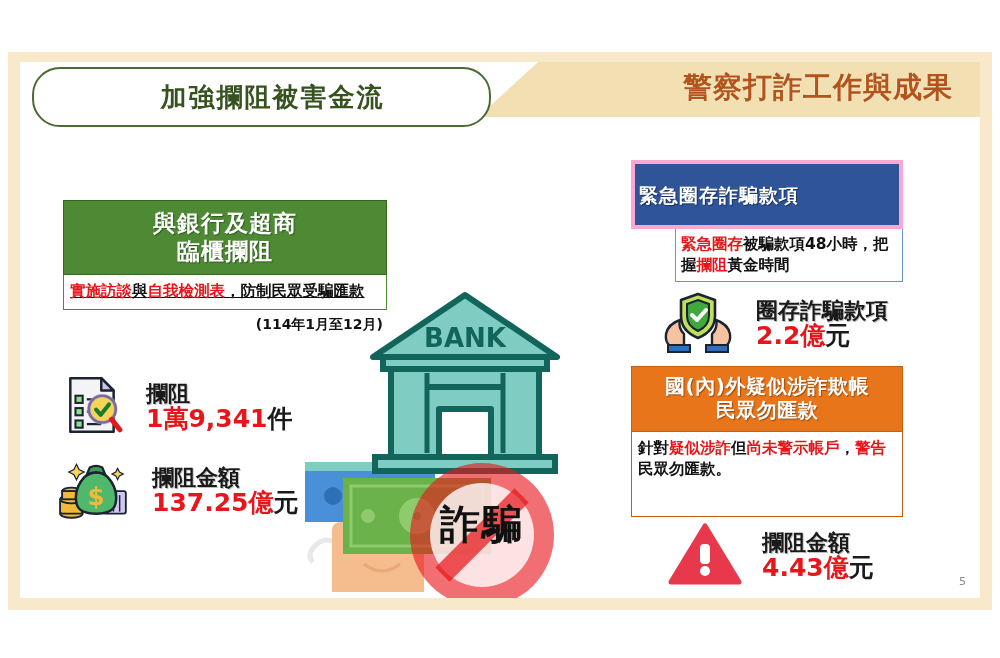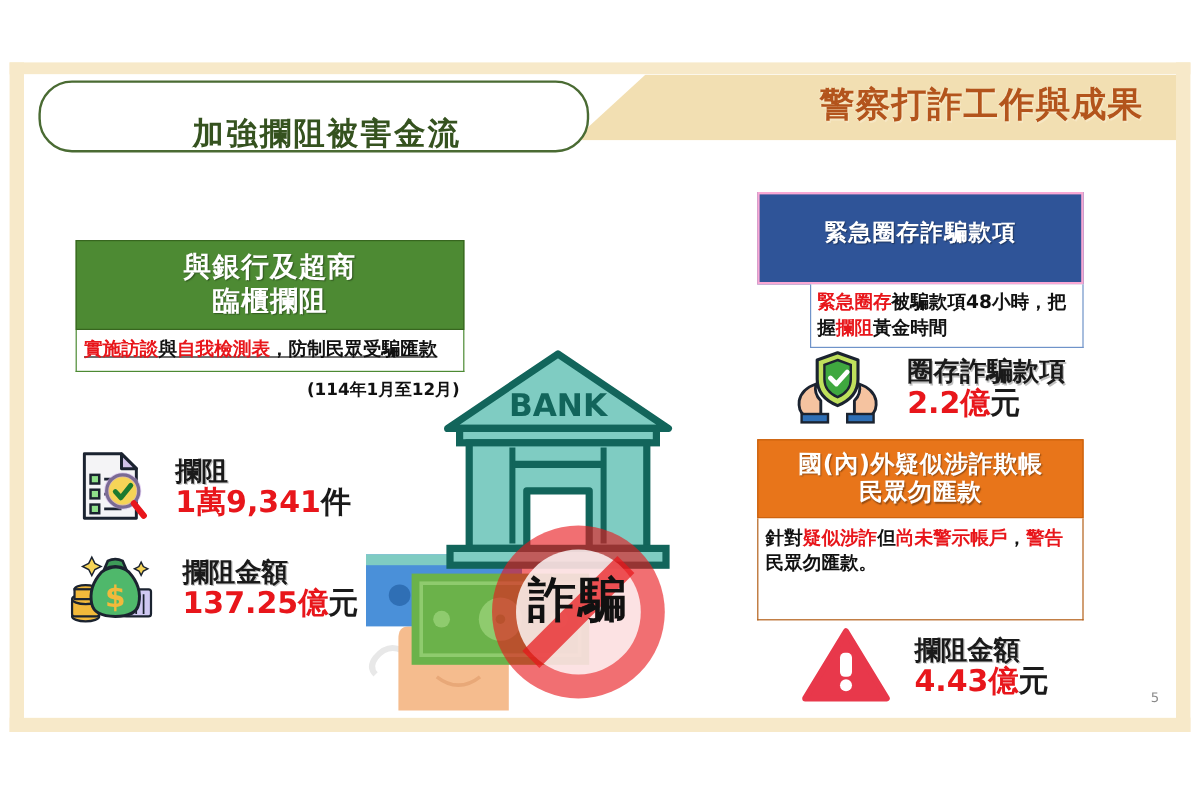--- a/index.html
+++ b/index.html
@@ -19,21 +19,21 @@
     background:#F2DFB2;
     clip-path:polygon(80px 0, 542px 0, 542px 55px, 20px 55px);}
   .hdr-beige-title{position:absolute;left:180px;top:6px;width:360px;
     text-align:center;font-size:29px;font-weight:bold;color:#B3541C;
     letter-spacing:1px;
     text-shadow:1px 1px 0 #f6e7c4, -1px 0 0 #f6e7c4;}
 
   .hdr-pill{position:absolute;left:12px;top:5px;width:455px;height:56px;
     border:2px solid #4A6B33;border-radius:28px;background:#ffffff;}
   .hdr-pill-title{position:absolute;left:0;top:11px;width:477px;text-align:center;
-    font-size:26px;font-weight:bold;color:#35521F;letter-spacing:2px;margin-top:14px;}
+    font-size:26px;font-weight:bold;color:#35521F;letter-spacing:2px;}
 
   
   .green-card{position:absolute;left:43px;top:138px;width:324px;}
   .green-head{background:#4D8A33;border:1px solid #37661f;color:#ffffff;
     text-align:center;font-size:23px;font-weight:bold;line-height:1.22;
     padding:8px 4px 9px 4px;letter-spacing:1px;
     text-shadow:1px 1px 1px rgba(0,0,0,.35);}
   .green-body{background:#ffffff;border:1px solid #4D8A33;border-top:none;
     font-size:15.5px;font-weight:bold;line-height:1.35;color:#111;
     padding:6px 5px 7px 6px;text-decoration:underline;}
@@ -42,22 +42,22 @@
 
   .stat-row{position:absolute;display:flex;align-items:center;gap:12px;}
   .stat-text{margin-left:8px;}
   .stat-label{font-size:22px;font-weight:bold;color:#1a1a1a;line-height:1.05;
     text-shadow:1px 1px 0 rgba(0,0,0,.25);}
   .stat-value{font-size:25px;font-weight:bold;color:#E8161B;line-height:1.1;}
   .stat-value .unit{color:#1a1a1a;}
 
   
   .blue-card{position:absolute;left:611px;top:98px;width:272px;}
-  .blue-head{background:#2F5498;border:2px solid #f9a8d4;color:#ffffff;
-    text-align:center;font-size:19px;font-weight:bold;padding:19px 4px 28px 4px;
+  .blue-head{background:#2F5498;border:4px solid #f9a8d4;color:#ffffff;
+    text-align:left;font-size:19px;font-weight:bold;padding:19px 4px 16px 4px;
     letter-spacing:1px;text-shadow:1px 1px 1px rgba(0,0,0,.4);}
   .blue-body{background:#ffffff;border:1px solid #6f93c9;border-top:none;
     font-size:15.5px;font-weight:bold;line-height:1.33;color:#111;
     padding:5px 4px 6px 5px;margin-left:44px;}
 
   .orange-card{position:absolute;left:611px;top:304px;width:272px;border-radius:14px;}
   .orange-head{background:#E8751A;border:1px solid #c85f0c;color:#ffffff;
     text-align:center;font-size:20px;font-weight:bold;line-height:1.22;
     padding:7px 3px 8px 3px;letter-spacing:.5px;
     text-shadow:1px 1px 1px rgba(0,0,0,.35);}
@@ -188,21 +188,21 @@
         <rect x="26" y="82" width="148" height="88" fill="#7FCCC2" stroke="#12655B" stroke-width="6"></rect>
         <line x1="62" y1="86" x2="62" y2="166" stroke="#12655B" stroke-width="5"></line>
         <line x1="138" y1="86" x2="138" y2="166" stroke="#12655B" stroke-width="5"></line>
         <line x1="62" y1="100" x2="138" y2="100" stroke="#12655B" stroke-width="6"></line>
         <path d="M74 170 v-48 h52 v48" fill="#ffffff" stroke="#12655B" stroke-width="6" stroke-linejoin="round"></path>
         <rect x="10" y="170" width="180" height="14" fill="#7FCCC2" stroke="#12655B" stroke-width="6"></rect>
         <text x="100" y="60" text-anchor="middle" font-size="26" font-weight="bold" fill="#12655B" font-family="DejaVu Sans">BANK</text>
       </svg>
     </div>
 
-    <div class="ill" style="left:382px;top:368px;">
+    <div class="ill" style="left:382px;top:393px;">
       <svg width="160" height="160" viewBox="0 0 160 160">
         <circle cx="80" cy="80" r="72" fill="#E8161B" opacity="0.62"></circle>
         <circle cx="80" cy="80" r="52" fill="#ffffff" opacity="0.80"></circle>
         <rect x="24" y="70" width="112" height="20" transform="rotate(-45 80 80)" fill="#E8161B" opacity="0.72"></rect>
       </svg>
       <div style="position:absolute;left:0;top:42px;width:160px;text-align:center;
                   font-size:40px;font-weight:bold;color:#111;letter-spacing:2px;">詐騙</div>
     </div>
 
     <div class="blue-card">

